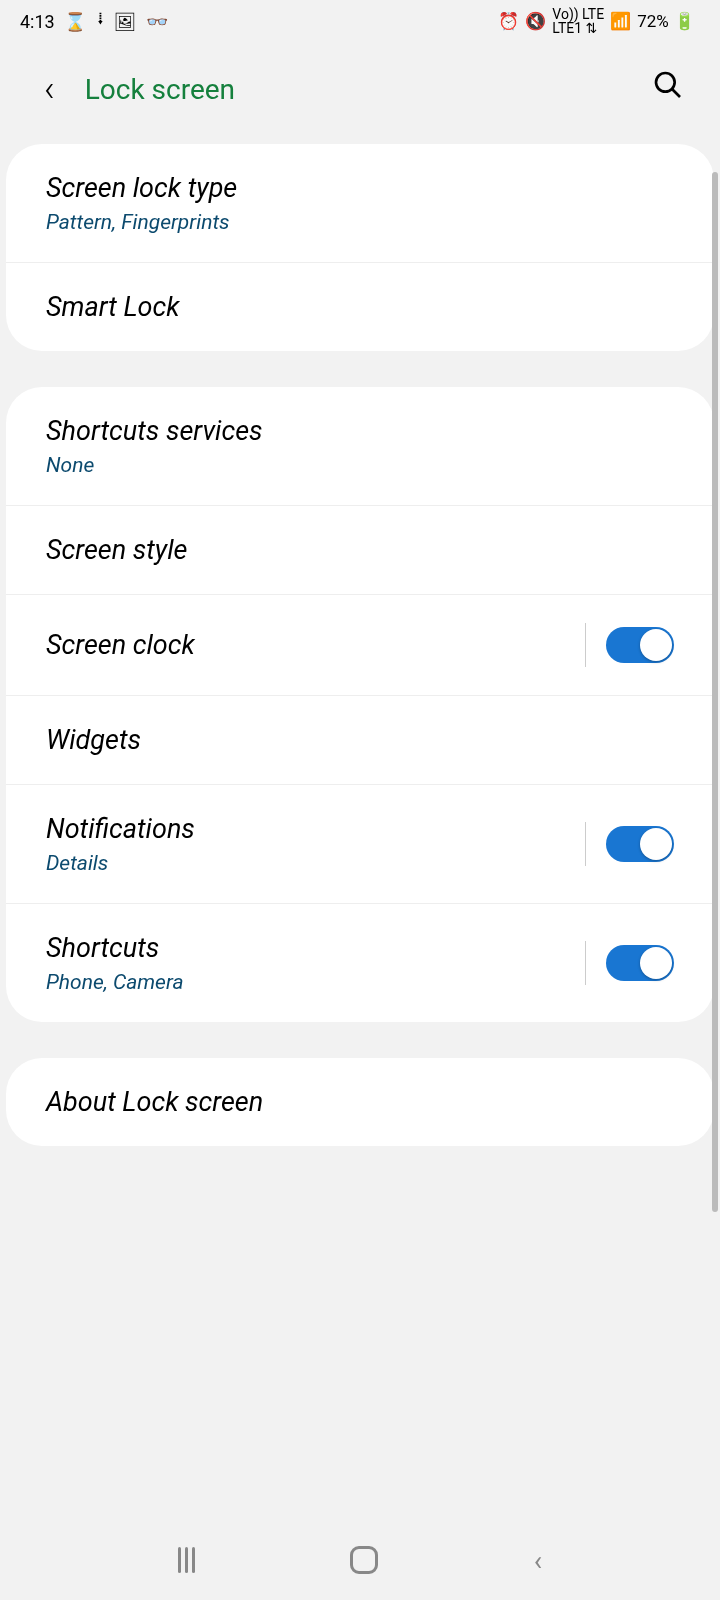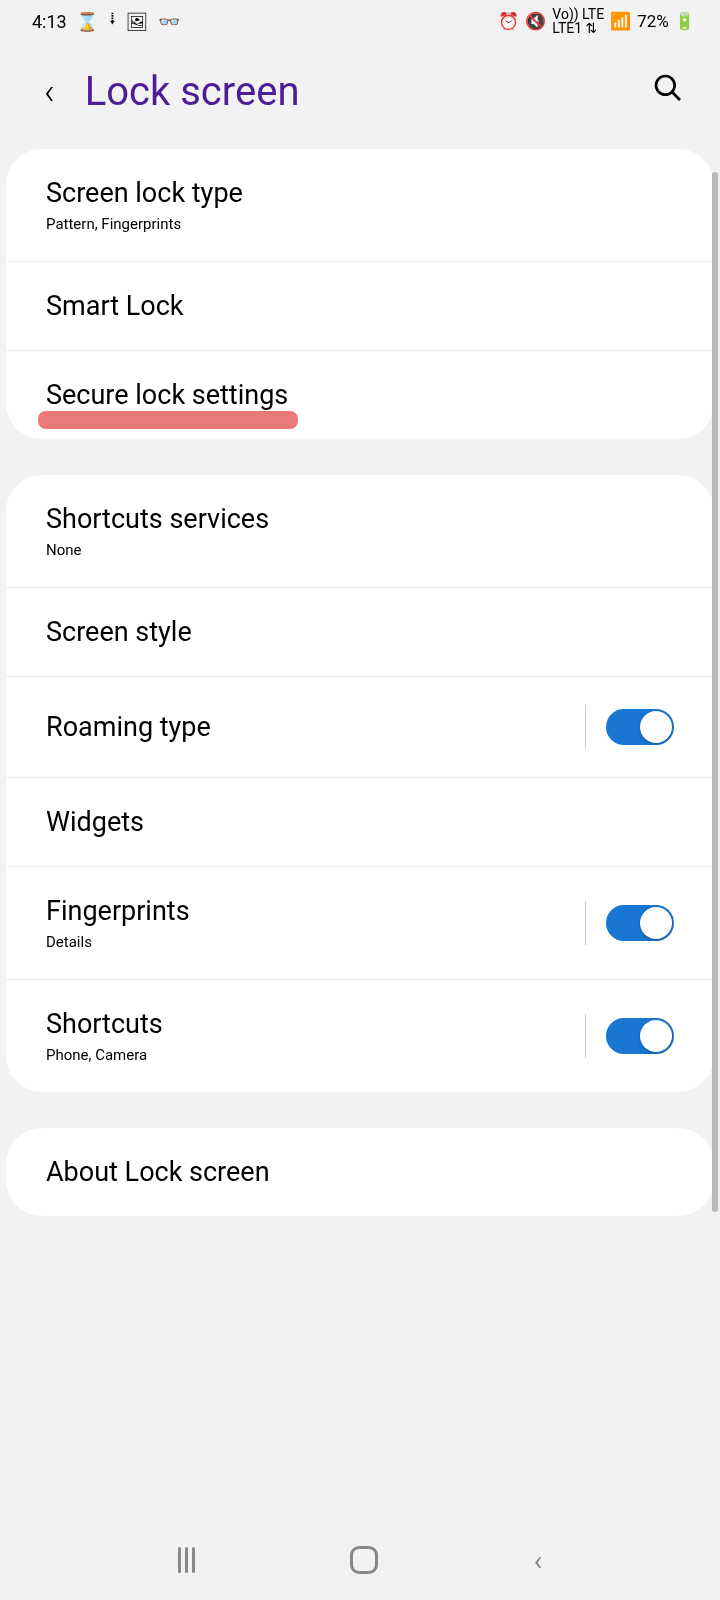--- a/index.html
+++ b/index.html
@@ -13,21 +13,21 @@
       height: 1600px;
       background: #f2f2f2;
       position: relative;
       overflow: hidden;
     }
     .status-bar {
       height: 42px;
       display: flex;
       justify-content: space-between;
       align-items: center;
-      padding: 0 24px 0 32px;
+      padding: 0 24px 0 20px;
       font-size: 18px;
       color: #000;
     }
     .status-left {
       display: flex;
       align-items: center;
       gap: 10px;
     }
     .status-right {
       display: flex;
@@ -40,23 +40,23 @@
       align-items: center;
       padding: 26px 24px 26px 44px;
       gap: 30px;
     }
     .back-chevron {
       font-size: 36px;
       color: #000;
       font-weight: 300;
     }
     .header-title {
-      font-size: 40px;
+      font-size: 28px;
       font-weight: 400;
-      color: #4c1d95;
+      color: #15803d;
       flex: 1;
     }
     .search-icon {
       font-size: 32px;
       color: #000;
       margin-right: 12px;
     }
     .card {
       background: #fff;
       border-radius: 36px;
@@ -71,29 +71,30 @@
       justify-content: space-between;
       position: relative;
     }
     .setting-item:last-child {
       border-bottom: none;
     }
     .setting-text {
       display: flex;
       flex-direction: column;
       gap: 6px;
+      font-style: italic;
     }
     .setting-title {
       font-size: 27px;
       color: #000;
       font-weight: 400;
     }
     .setting-subtitle {
-      font-size: 15px;
-      color: #000000;
+      font-size: 21px;
+      color: #0c4a6e;
     }
     .switch-container {
       display: flex;
       align-items: center;
       gap: 20px;
     }
     .switch-divider {
       width: 1px;
       height: 44px;
       background: #ccc;
@@ -205,59 +206,53 @@
     <div class="setting-text">
       <span class="setting-title">Screen lock type</span>
       <span class="setting-subtitle">Pattern, Fingerprints</span>
     </div>
   </div>
   <div class="setting-item">
     <div class="setting-text">
       <span class="setting-title">Smart Lock</span>
     </div>
   </div>
-  <div class="setting-item" style="border-bottom:none">
-    <div class="setting-text">
-      <span class="setting-title">Secure lock settings</span>
-    </div>
-    <div class="highlight"></div>
-  </div>
 </div>
 
 <div class="card">
   <div class="setting-item">
     <div class="setting-text">
       <span class="setting-title">Shortcuts services</span>
       <span class="setting-subtitle">None</span>
     </div>
   </div>
   <div class="setting-item">
     <div class="setting-text">
       <span class="setting-title">Screen style</span>
     </div>
   </div>
   <div class="setting-item">
     <div class="setting-text">
-      <span class="setting-title">Roaming type</span>
+      <span class="setting-title">Screen clock</span>
     </div>
     <div class="switch-container">
       <div class="switch-divider"></div>
       <div class="switch">
           <div class="switch-thumb"></div>
         </div>
     </div>
   </div>
   <div class="setting-item">
     <div class="setting-text">
       <span class="setting-title">Widgets</span>
     </div>
   </div>
   <div class="setting-item">
     <div class="setting-text">
-      <span class="setting-title">Fingerprints</span>
+      <span class="setting-title">Notifications</span>
       <span class="setting-subtitle">Details</span>
     </div>
     <div class="switch-container">
       <div class="switch-divider"></div>
       <div class="switch">
           <div class="switch-thumb"></div>
         </div>
     </div>
   </div>
   <div class="setting-item" style="border-bottom:none">

